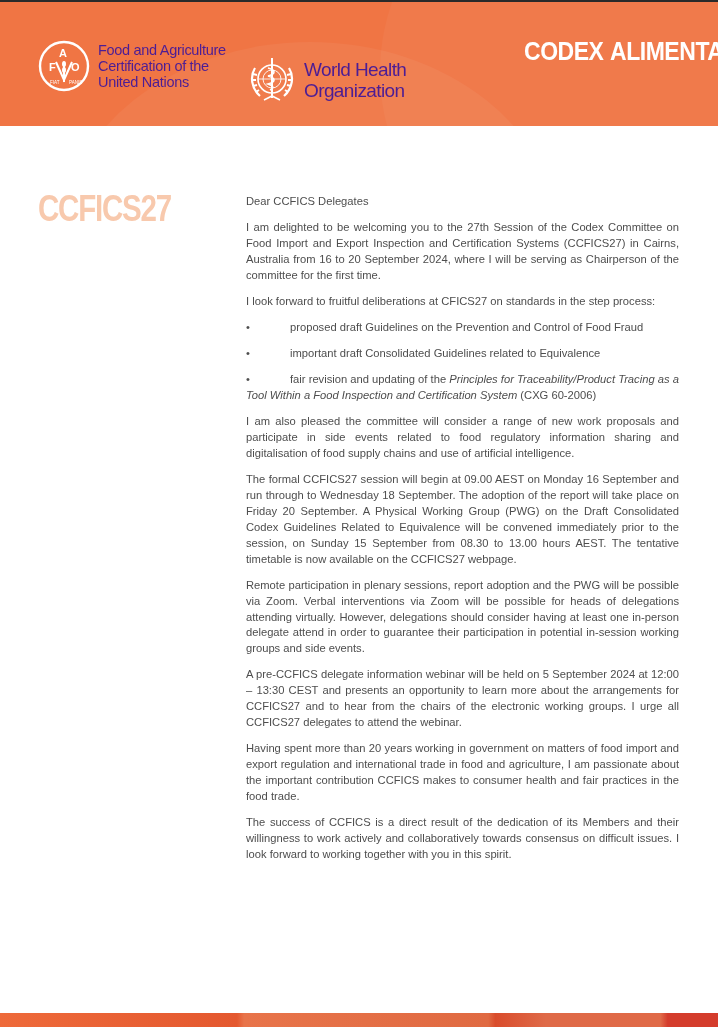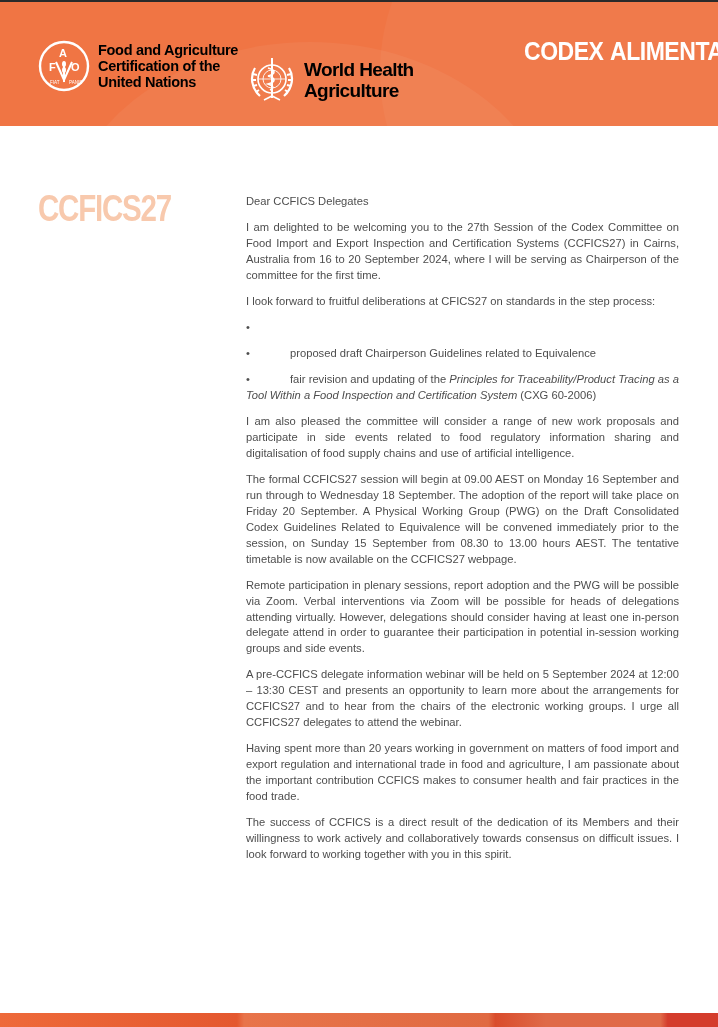--- a/index.html
+++ b/index.html
@@ -20,21 +20,21 @@
     border-radius: 50%; background: rgba(255,255,255,0.04);
   }
 
   .logo { position: absolute; display: flex; align-items: center; color: #fff; }
   .fao-logo { left: 38px; top: 38px; }
   .who-logo { left: 246px; top: 52px; }
   .codex-logo { left: 524px; top: 38px; flex-direction: row; align-items: flex-start; }
 
   .emblem { width: 52px; height: 52px; flex: 0 0 52px; }
   .logo-text {
-    font-family: "Liberation Sans", sans-serif; font-weight: bold; color: #000000;
+    font-family: "Liberation Sans", sans-serif; font-weight: normal; color: #4c1d95;
     margin-left: 8px; line-height: 16px; font-size: 14.5px; letter-spacing: -0.3px;
   }
   .who-text { font-size: 19px; line-height: 21px; letter-spacing: -0.6px; margin-left: 6px; }
   .codex-title {
     font-family: "Liberation Sans", sans-serif; font-weight: bold; color: #fff;
     font-size: 25px; line-height: 23px; letter-spacing: -0.5px; transform: scaleX(0.92);
     transform-origin: left top;
   }
   .codex-sub {
     font-family: "Liberation Sans", sans-serif; font-weight: bold; color: #fff;
@@ -101,44 +101,45 @@
       <circle cx="26" cy="25" r="9" fill="none" stroke="#fff" stroke-width="0.9"></circle>
       <path d="M12 25 H40 M26 11 V39" stroke="#fff" stroke-width="0.8"></path>
       <path d="M26 4 V44" stroke="#fff" stroke-width="2"></path>
       <path d="M22 14 C30 16,30 20,22 22 C30 24,30 28,22 30 C28 32,28 34,24 36" fill="none" stroke="#fff" stroke-width="1.6"></path>
       <path d="M9 14 C4 22,5 34,14 42 M43 14 C48 22,47 34,38 42" fill="none" stroke="#fff" stroke-width="2.2"></path>
       <path d="M7 20 l4 1 M6 26 l4 0 M7 32 l4 -1 M10 38 l3 -2 M45 20 l-4 1 M46 26 l-4 0 M45 32 l-4 -1 M42 38 l-3 -2" stroke="#fff" stroke-width="2"></path>
       <path d="M18 46 L26 42 L34 46" fill="none" stroke="#fff" stroke-width="1.6"></path>
     </svg>
     <div class="logo-text who-text">
       <div>World Health</div>
-      <div>Agriculture</div>
+      <div>Organization</div>
     </div>
   </div>
 
   <div class="logo codex-logo">
     <div class="codex-title">CODEX</div>
     <div class="codex-title">ALIMENTARIUS</div>
     <div class="codex-sub">INTERNATIONAL FOOD STANDARDS</div>
   </div>
 </div>
 
 <div class="doc-title">CCFICS27</div>
 
 <div class="letter">
   <p class="left">Dear CCFICS Delegates</p>
   <p>I am delighted to be welcoming you to the 27th Session of the Codex Committee on Food Import and Export Inspection and Certification Systems (CCFICS27) in Cairns, Australia from 16 to 20 September 2024, where I will be serving as Chairperson of the committee for the first time.</p>
   <p class="left">I look forward to fruitful deliberations at CFICS27 on standards in the step process:</p>
 
   <div class="bullet">
     <span class="dot">•</span>
+    <span>proposed draft Guidelines on the Prevention and Control of Food Fraud</span>
   </div>
   <div class="bullet">
     <span class="dot">•</span>
-    <span>proposed draft Chairperson Guidelines related to Equivalence</span>
+    <span>important draft Consolidated Guidelines related to Equivalence</span>
   </div>
   <div class="bullet-wrap"><span class="dot">•</span><span>fair revision and updating of the </span><em>Principles for Traceability/Product Tracing as a Tool Within a Food Inspection and Certification System</em><span> (CXG 60-2006)</span></div>
 
   <p>I am also pleased the committee will consider a range of new work proposals and participate in side events related to food regulatory information sharing and digitalisation of food supply chains and use of artificial intelligence.</p>
   <p>The formal CCFICS27 session will begin at 09.00 AEST on Monday 16 September and run through to Wednesday 18 September. The adoption of the report will take place on Friday 20 September. A Physical Working Group (PWG) on the Draft Consolidated Codex Guidelines Related to Equivalence will be convened immediately prior to the session, on Sunday 15 September from 08.30 to 13.00 hours AEST. The tentative timetable is now available on the CCFICS27 webpage.</p>
   <p>Remote participation in plenary sessions, report adoption and the PWG will be possible via Zoom. Verbal interventions via Zoom will be possible for heads of delegations attending virtually. However, delegations should consider having at least one in-person delegate attend in order to guarantee their participation in potential in-session working groups and side events.</p>
   <p>A pre-CCFICS delegate information webinar will be held on 5 September 2024 at 12:00 – 13:30 CEST and presents an opportunity to learn more about the arrangements for CCFICS27 and to hear from the chairs of the electronic working groups. I urge all CCFICS27 delegates to attend the webinar.</p>
   <p>Having spent more than 20 years working in government on matters of food import and export regulation and international trade in food and agriculture, I am passionate about the important contribution CCFICS makes to consumer health and fair practices in the food trade.</p>
   <p>The success of CCFICS is a direct result of the dedication of its Members and their willingness to work actively and collaboratively towards consensus on difficult issues. I look forward to working together with you in this spirit.</p>
 </div>

